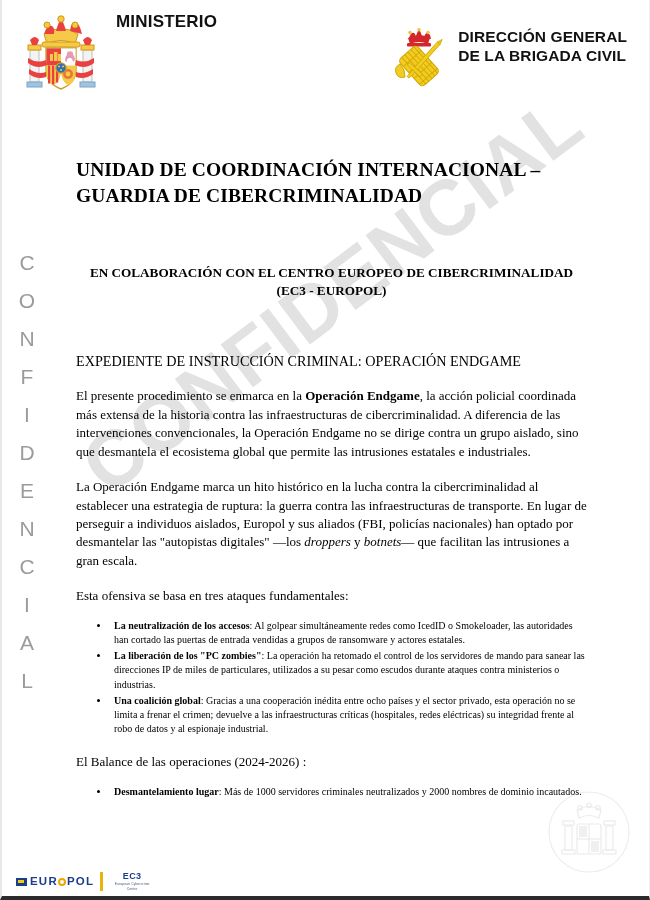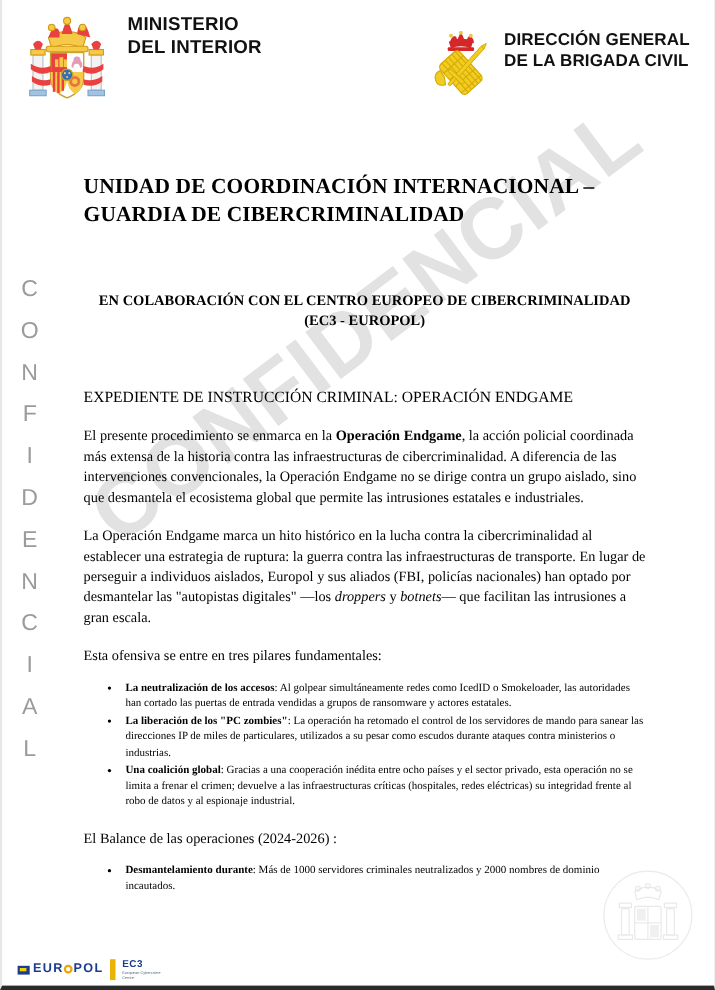--- a/index.html
+++ b/index.html
@@ -190,22 +190,23 @@
     display: inline-block;
     width: 8px; height: 8px;
     border: 2px solid #f0a500;
     border-radius: 50%;
     vertical-align: -1px;
     margin: 0 .5px;
   }
   #ec3-block {
     margin-left: 6px;
     padding-left: 6px;
-    border-left: 5px solid #eab308;
+    border-left: 3px solid #eab308;
     line-height: 1;
+    text-align: center;
   }
   #ec3-title {
     font-family: "Liberation Sans", sans-serif;
     font-weight: bold;
     font-size: 9px;
     letter-spacing: .4px;
     color: #1b3c8f;
   }
   #ec3-sub {
     font-family: "Liberation Sans", sans-serif;
@@ -327,21 +328,20 @@
             <path d="M65 28 q5 -6 9 0 l-2 5 h-5 z" fill="#e8413f"></path>
             <path d="M10 46 q9 6 18 2 l1 5 q-10 5 -19 -2 z" fill="#e8413f"></path>
             <path d="M76 46 q-9 6 -18 2 l-1 5 q10 5 19 -2 z" fill="#e8413f"></path>
             <path d="M11 57 q9 6 17 3 l0 5 q-9 3 -17 -3 z" fill="#e8413f"></path>
             <path d="M75 57 q-9 6 -17 3 l0 5 q9 3 17 -3 z" fill="#e8413f"></path>
           </g>
         </svg>
       </span>
       <div class="brand-text">
         <div>MINISTERIO</div>
-        <div>DEL INTERIOR</div>
       </div>
     </div>
 
     <div class="brand brand-right">
       <span class="crest">
         <svg width="58" height="62" viewBox="0 0 58 62" aria-hidden="true">
 
           <g>
             <path d="M18 10 q11 -6 22 0 l-2 6 q-9 -4 -18 0 z" fill="#d4272a"></path>
             <rect x="17" y="15" width="24" height="3.4" rx="1.2" fill="#d4272a"></rect>
@@ -398,32 +398,32 @@
       <span>EN COLABORACIÓN CON EL CENTRO EUROPEO DE CIBERCRIMINALIDAD</span><br>
       <span>(EC3 - EUROPOL)</span>
     </h2>
 
     <h3 id="case-title">EXPEDIENTE DE INSTRUCCIÓN CRIMINAL: OPERACIÓN ENDGAME</h3>
 
     <p class="para"><span>El presente procedimiento se enmarca en la </span><b>Operación Endgame</b><span>, la acción policial coordinada más extensa de la historia contra las infraestructuras de cibercriminalidad. A diferencia de las intervenciones convencionales, la Operación Endgame no se dirige contra un grupo aislado, sino que desmantela el ecosistema global que permite las intrusiones estatales e industriales.</span></p>
 
     <p class="para"><span>La Operación Endgame marca un hito histórico en la lucha contra la cibercriminalidad al establecer una estrategia de ruptura: la guerra contra las infraestructuras de transporte. En lugar de perseguir a individuos aislados, Europol y sus aliados (FBI, policías nacionales) han optado por desmantelar las "autopistas digitales" —los </span><i>droppers</i><span> y </span><i>botnets</i><span>— que facilitan las intrusiones a gran escala.</span></p>
 
-    <p class="para">Esta ofensiva se entre en tres pilares fundamentales:</p>
+    <p class="para">Esta ofensiva se basa en tres ataques fundamentales:</p>
 
     <ul class="bullets">
       <li><b>La neutralización de los accesos</b><span>: Al golpear simultáneamente redes como IcedID o Smokeloader, las autoridades han cortado las puertas de entrada vendidas a grupos de ransomware y actores estatales.</span></li>
       <li><b>La liberación de los "PC zombies"</b><span>: La operación ha retomado el control de los servidores de mando para sanear las direcciones IP de miles de particulares, utilizados a su pesar como escudos durante ataques contra ministerios o industrias.</span></li>
       <li><b>Una coalición global</b><span>: Gracias a una cooperación inédita entre ocho países y el sector privado, esta operación no se limita a frenar el crimen; devuelve a las infraestructuras críticas (hospitales, redes eléctricas) su integridad frente al robo de datos y al espionaje industrial.</span></li>
     </ul>
 
     <p class="para">El Balance de las operaciones (2024-2026) :</p>
 
     <ul class="bullets">
-      <li><b>Desmantelamiento durante</b><span>: Más de 1000 servidores criminales neutralizados y 2000 nombres de dominio incautados.</span></li>
+      <li><b>Desmantelamiento lugar</b><span>: Más de 1000 servidores criminales neutralizados y 2000 nombres de dominio incautados.</span></li>
     </ul>
   </div>
 
   <div id="footer">
     <div id="europol-logo">
       <span class="eu-flag"></span>
       <span class="europol-word"><span>EUR</span><span class="o-ring"></span><span>POL</span></span>
       <div id="ec3-block">
         <div id="ec3-title">EC3</div>
         <div id="ec3-sub">European Cybercrime Centre</div>

